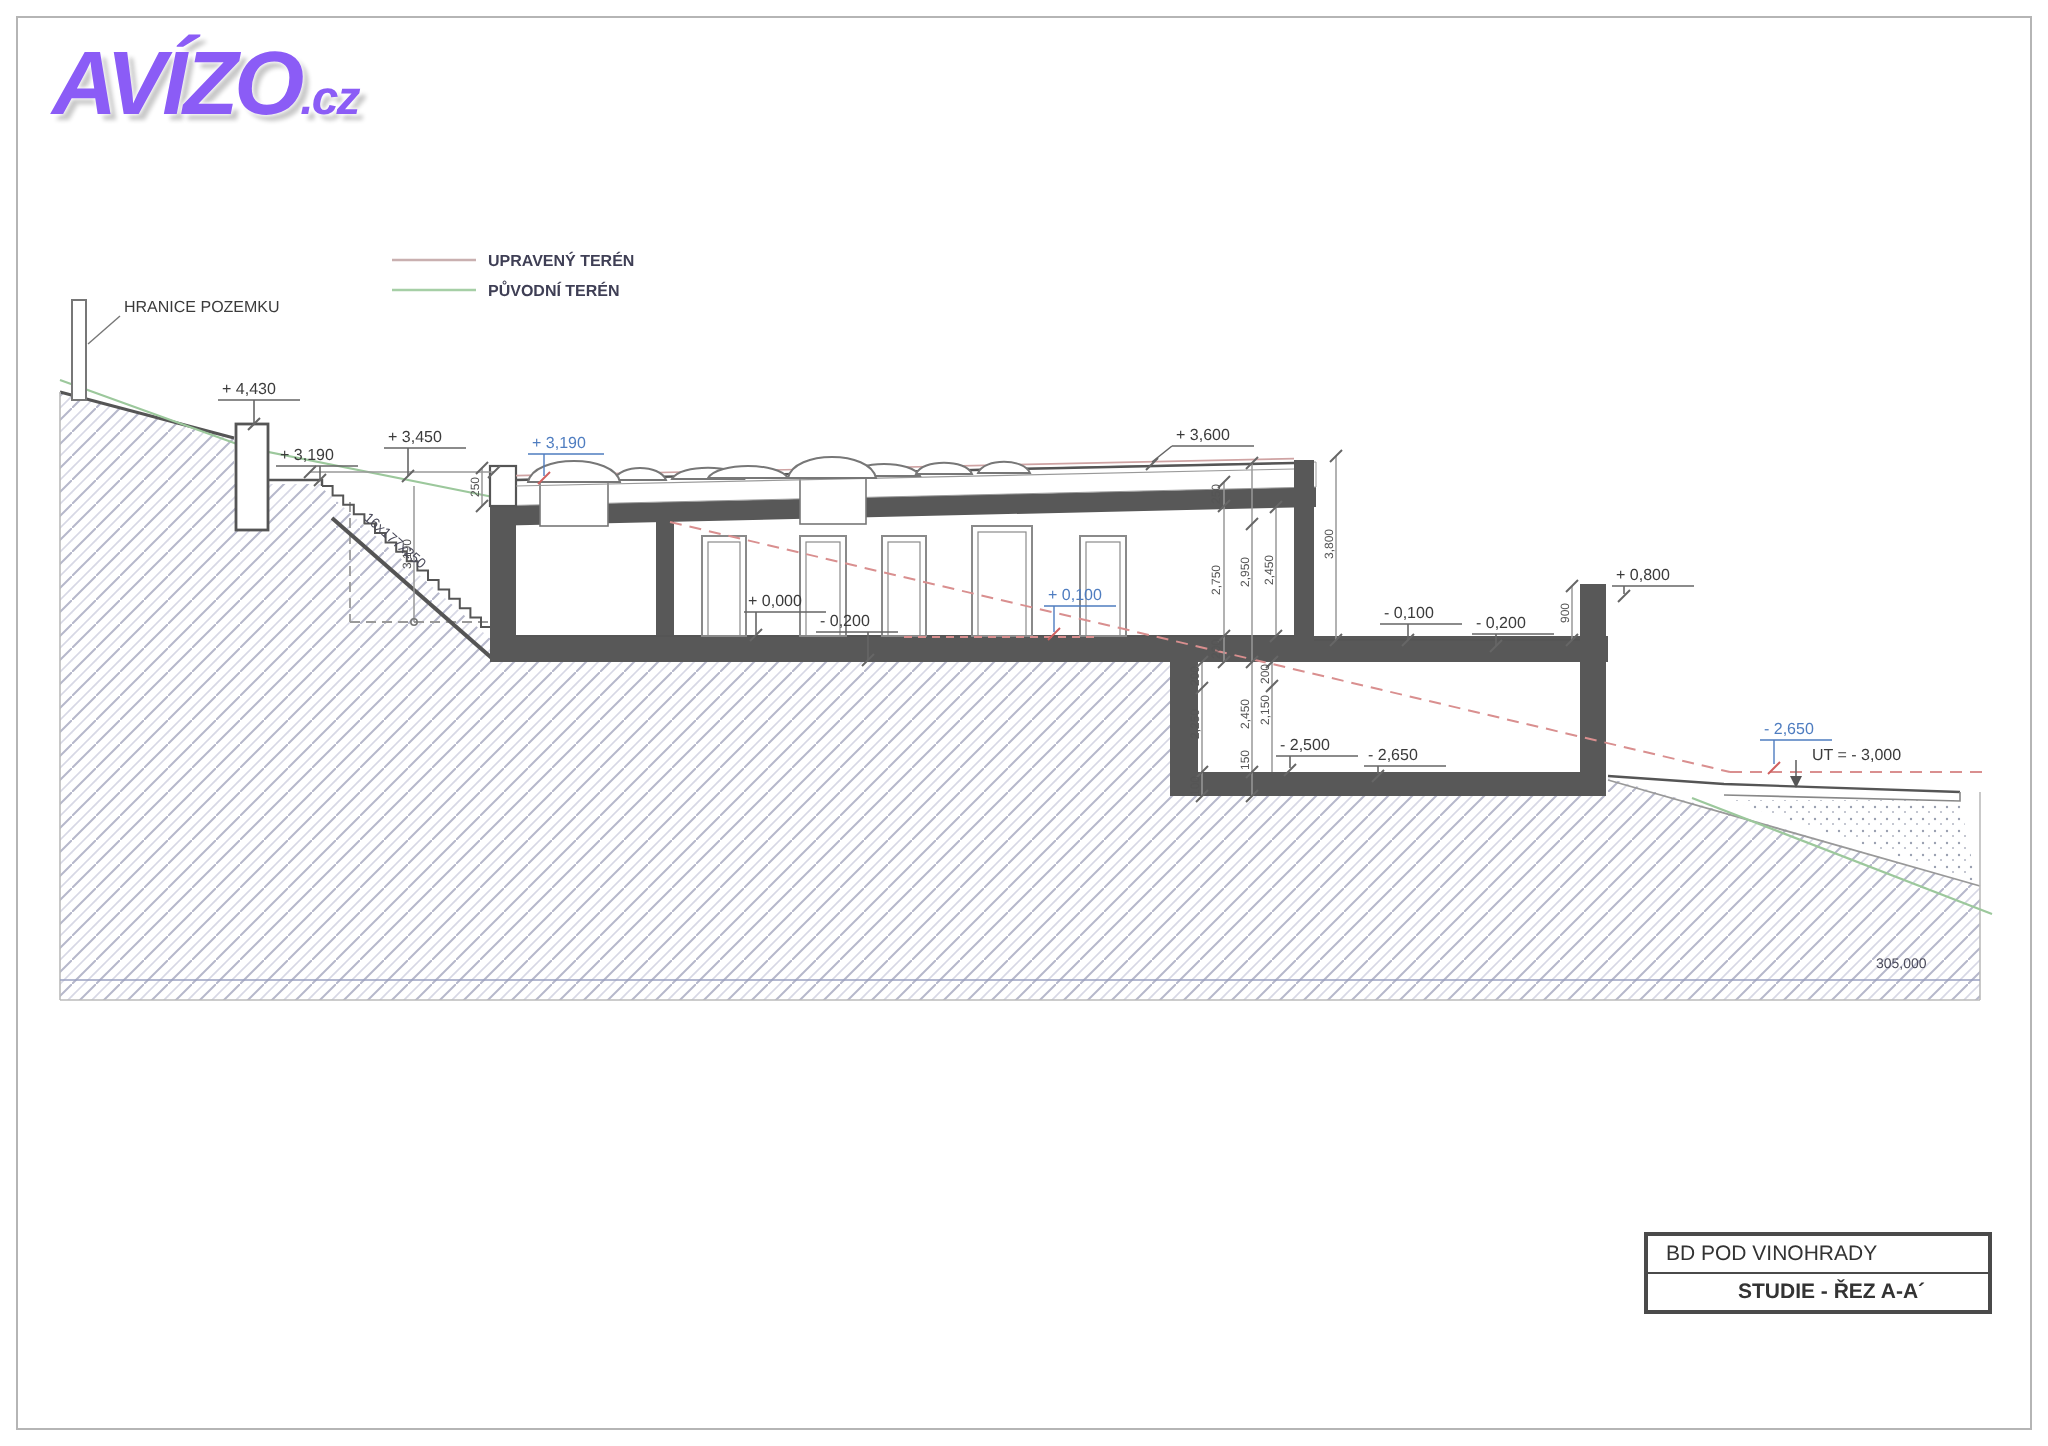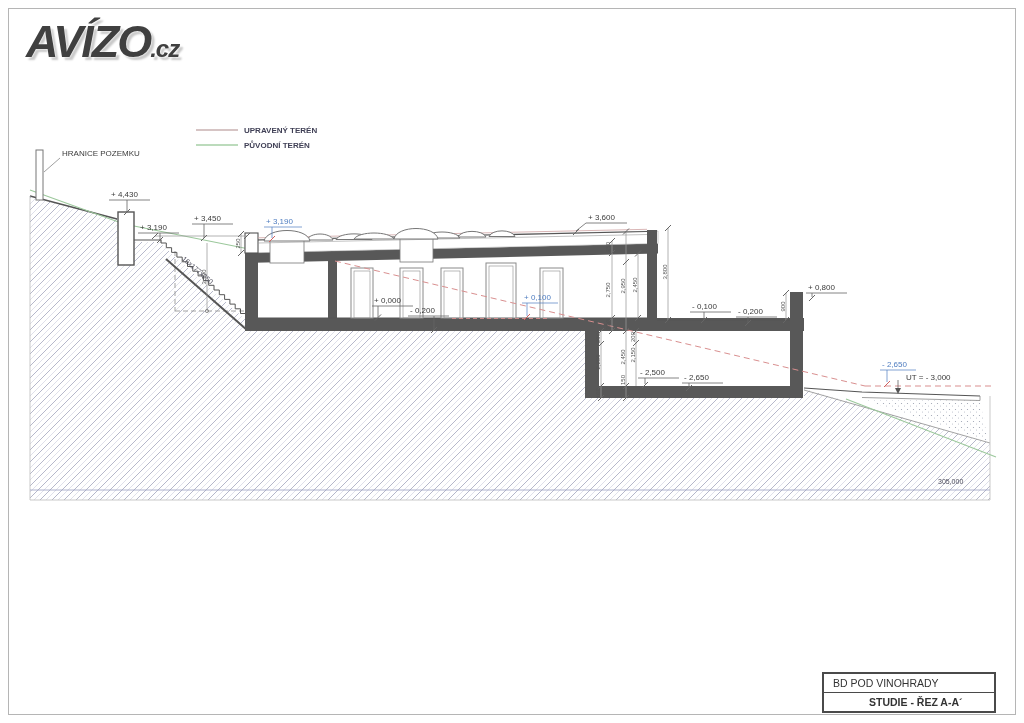--- a/index.html
+++ b/index.html
@@ -1,23 +1,23 @@
 <!DOCTYPE html>
 <html><head>
 <meta charset="utf-8">
 <style>
   html,body{margin:0;padding:0;background:#fff;}
   .page{position:relative;width:1024px;height:723px;background:#fff;overflow:hidden;
         font-family:"Liberation Sans",sans-serif;}
   .page svg{position:absolute;left:0;top:0;}
   .logo{position:absolute;left:26px;top:16px;font-weight:bold;font-style:italic;
-        font-size:45px;letter-spacing:-2px;color:#404040;white-space:nowrap;
+        font-size:45px;letter-spacing:-2px;color:#8b5cf6;white-space:nowrap;
         text-shadow:0 0 2px #fff,0 0 2px #fff,3px 3px 2px #c9c9c9;}
   .logo .suffix{font-size:24px;letter-spacing:-1px;}
-  .titleblock{position:absolute;left:822px;top:672px;width:170px;border:2px solid #4a4a4a;
+  .titleblock{position:absolute;left:822px;top:616px;width:170px;border:2px solid #4a4a4a;
         background:#fff;color:#333;font-size:10.5px;}
   .titleblock .row{padding:2px 0 2px 9px;line-height:14px;white-space:nowrap;}
   .titleblock .row1{border-bottom:1px solid #4a4a4a;}
   .titleblock .row2{font-weight:bold;margin-left:36px;}
   text{font-family:"Liberation Sans",sans-serif;}
   .lbl{font-size:8px;fill:#3b3b3b;}
   .lblb{font-size:8px;fill:#4f7dc0;}
   .dim{font-size:6px;fill:#555;}
   .leg{font-size:8px;font-weight:bold;fill:#3f3f55;}
   .small{font-size:7px;fill:#4a4a5a;}

